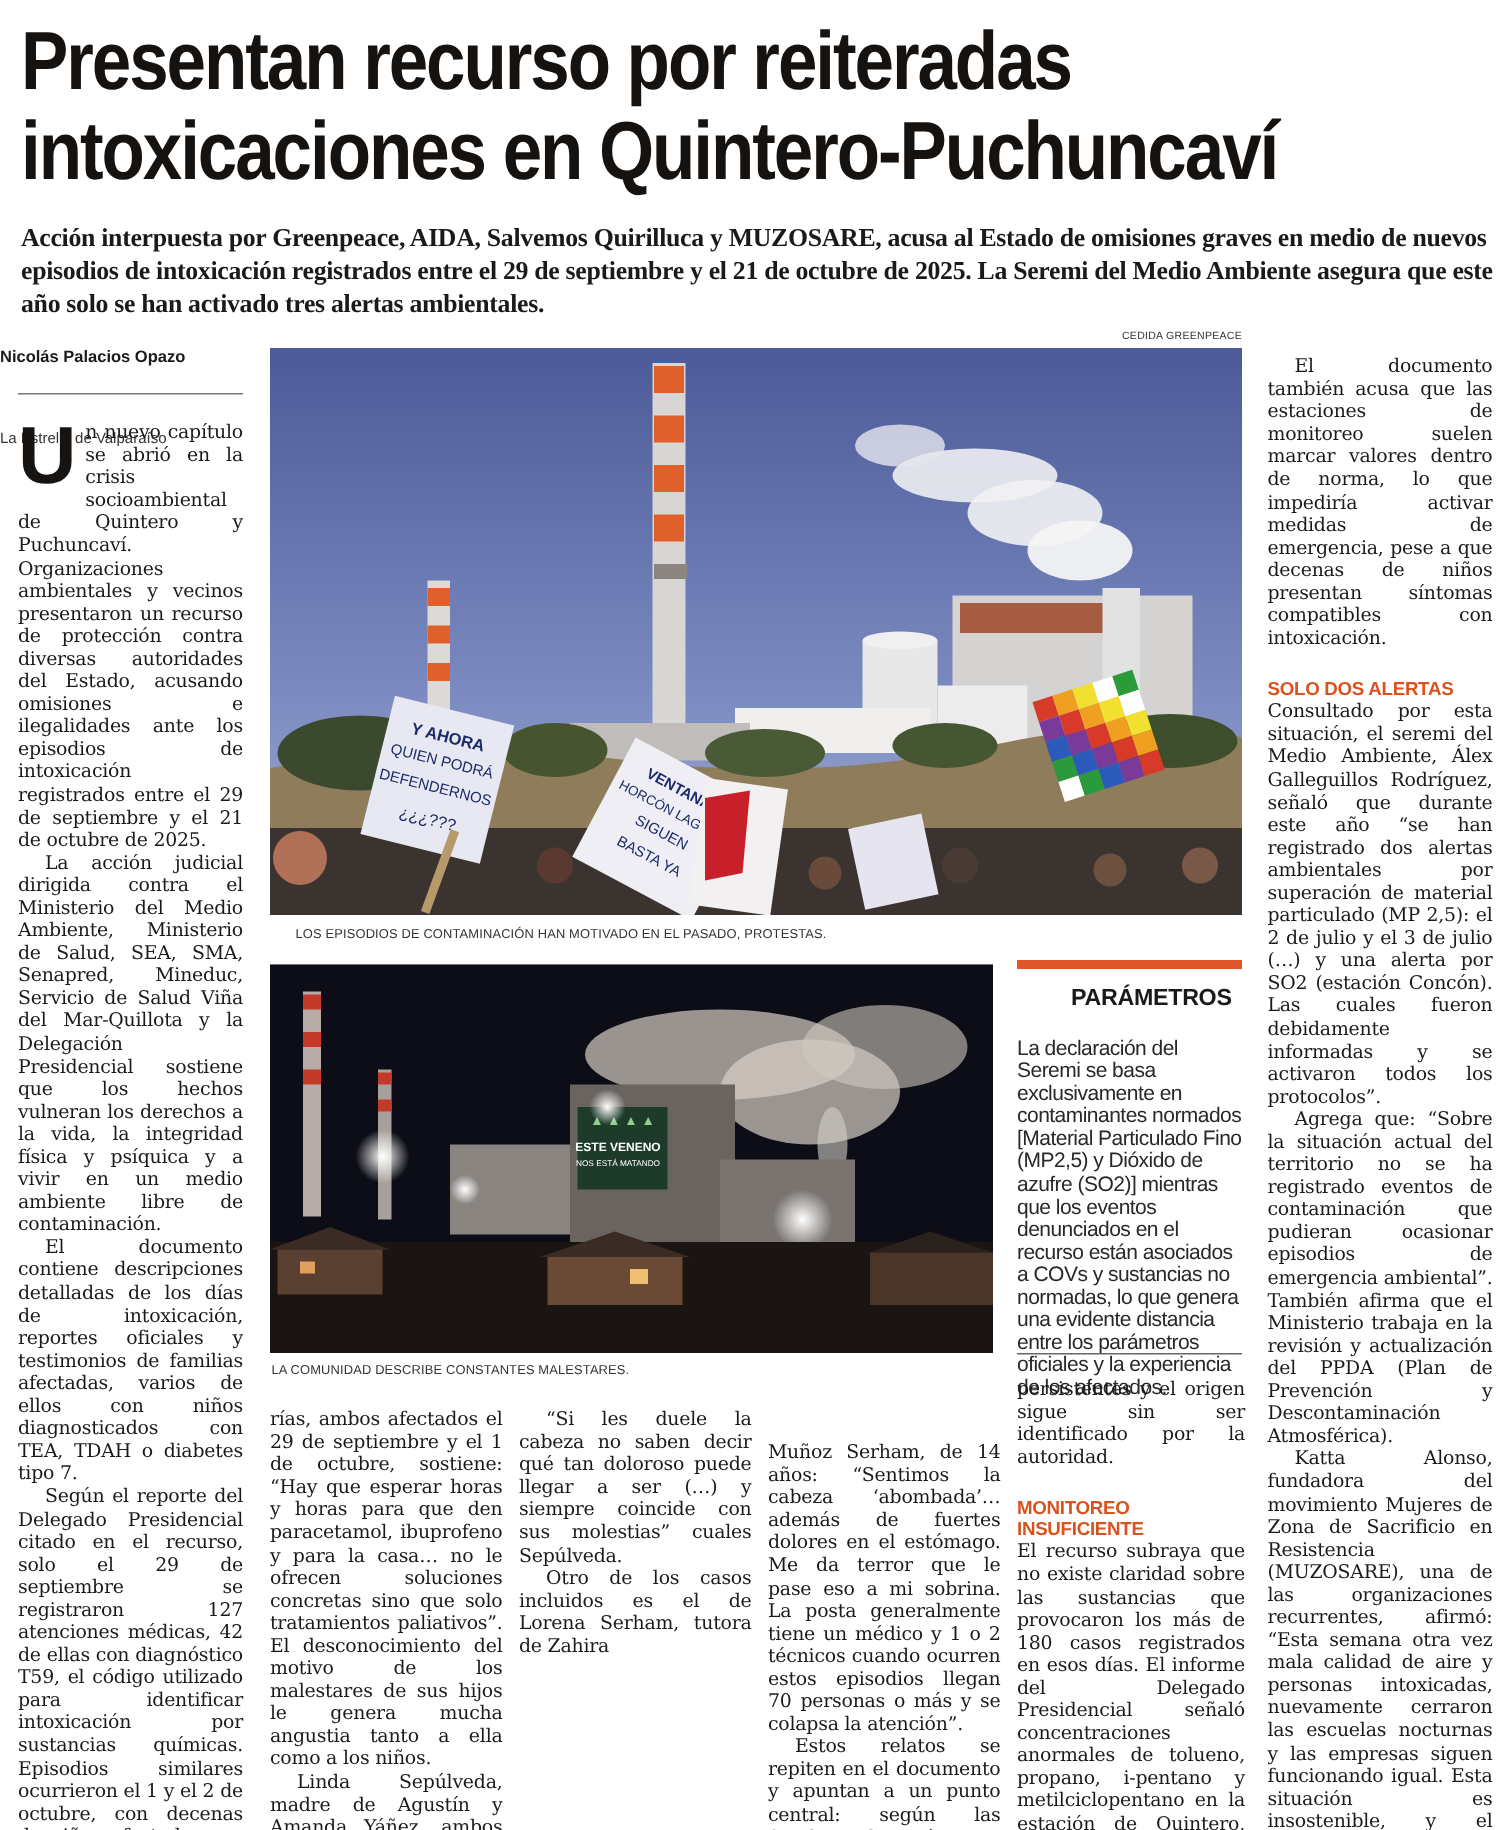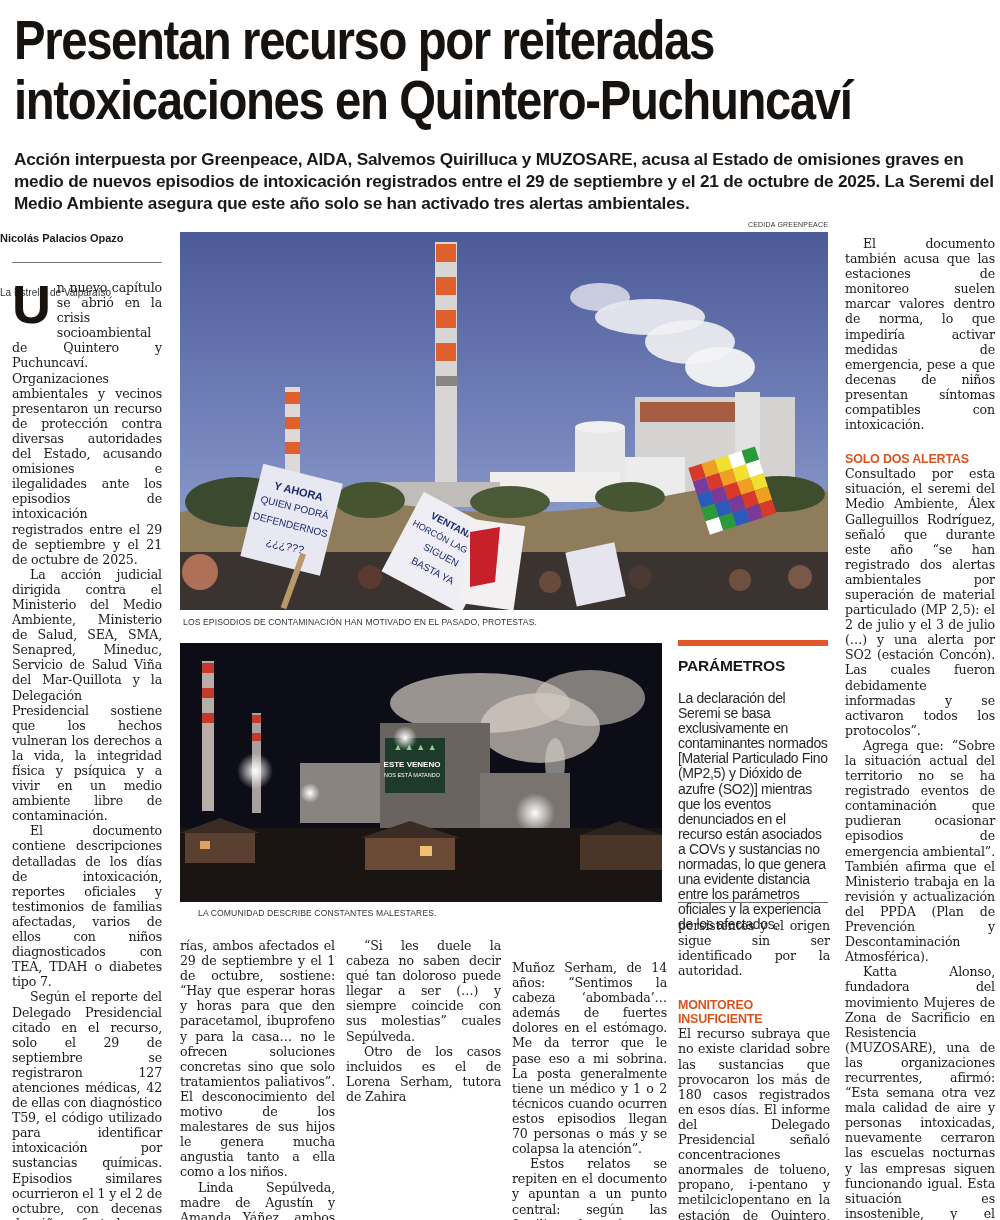--- a/index.html
+++ b/index.html
@@ -10,21 +10,21 @@
     position: absolute; left: 14px; top: 10px; width: 980px;
     font-family: "Liberation Sans", sans-serif; font-weight: 700;
     font-size: 55px; line-height: 60px; letter-spacing: -1.6px;
     transform: scaleX(0.86); transform-origin: left top; white-space: nowrap;
     color: #15120f;
   }
   .headline span { display: block; }
 
   .deck {
     position: absolute; left: 14px; top: 148px; width: 985px;
-    font-family: Liberation Sans, sans-serif; font-size: 17.2px; line-height: 22px;
+    font-family: Liberation Serif, serif; font-size: 17.2px; line-height: 22px;
     font-weight: 600; color: #1c1a18; letter-spacing: -0.2px;
   }
 
   .byline { position: absolute; left: 0; top: 232px; width: 150px; }
   .byline-name { font-family: "Liberation Sans", sans-serif; font-size: 11px; font-weight: 700; line-height: 13px; }
   .byline-outlet { font-family: "Liberation Sans", sans-serif; font-size: 10px; line-height: 12px; color: #333; margin-top: 42px; }
   .byline-rule { position: absolute; left: 12px; top: 262px; width: 150px; height: 1px; background: #777; }
 
   .col {
     position: absolute; font-size: 12.6px; line-height: 15.1px;
@@ -54,29 +54,29 @@
   .photo-credit {
     position: absolute; left: 700px; top: 221px; width: 128px; text-align: right;
     font-family: "Liberation Sans", sans-serif; font-size: 7px; color: #333; letter-spacing: 0.2px;
   }
 
   .photo1 { position: absolute; left: 180px; top: 232px; width: 648px; height: 378px; overflow: hidden; background: #5d6a9c; }
   .caption {
     position: absolute; font-family: "Liberation Sans", sans-serif; font-size: 8.6px;
     color: #333; letter-spacing: 0.1px; white-space: nowrap;
   }
-  .caption1 { left: 183px; top: 617px; }
+  .caption1 { left: 197px; top: 617px; }
   .photo2 { position: absolute; left: 180px; top: 643px; width: 482px; height: 259px; overflow: hidden; background: #0e0f16; }
-  .caption2 { left: 198px; top: 908px; }
+  .caption2 { left: 181px; top: 908px; }
 
   .sidebar { position: absolute; left: 678px; top: 640px; width: 152px; }
   .sidebar-bar { width: 150px; height: 6px; background: #e0582a; }
   .sidebar-title {
     font-family: "Liberation Sans", sans-serif; font-weight: 700; font-size: 15.5px;
-    letter-spacing: -0.2px; margin-top: 11px; color: #1c1a18;
+    letter-spacing: -0.2px; margin-top: 11px; color: #1c1a18; margin-left: 36px;
   }
   .sidebar-body {
     font-family: "Liberation Sans", sans-serif; font-size: 14px; line-height: 15.1px;
     margin-top: 16px; letter-spacing: -0.35px; color: #2a2724;
   }
   .sidebar-rule { position: absolute; left: 678px; top: 902px; width: 150px; height: 1px; background: #666; }
 
   svg { display: block; }
 </style>
 </head>

